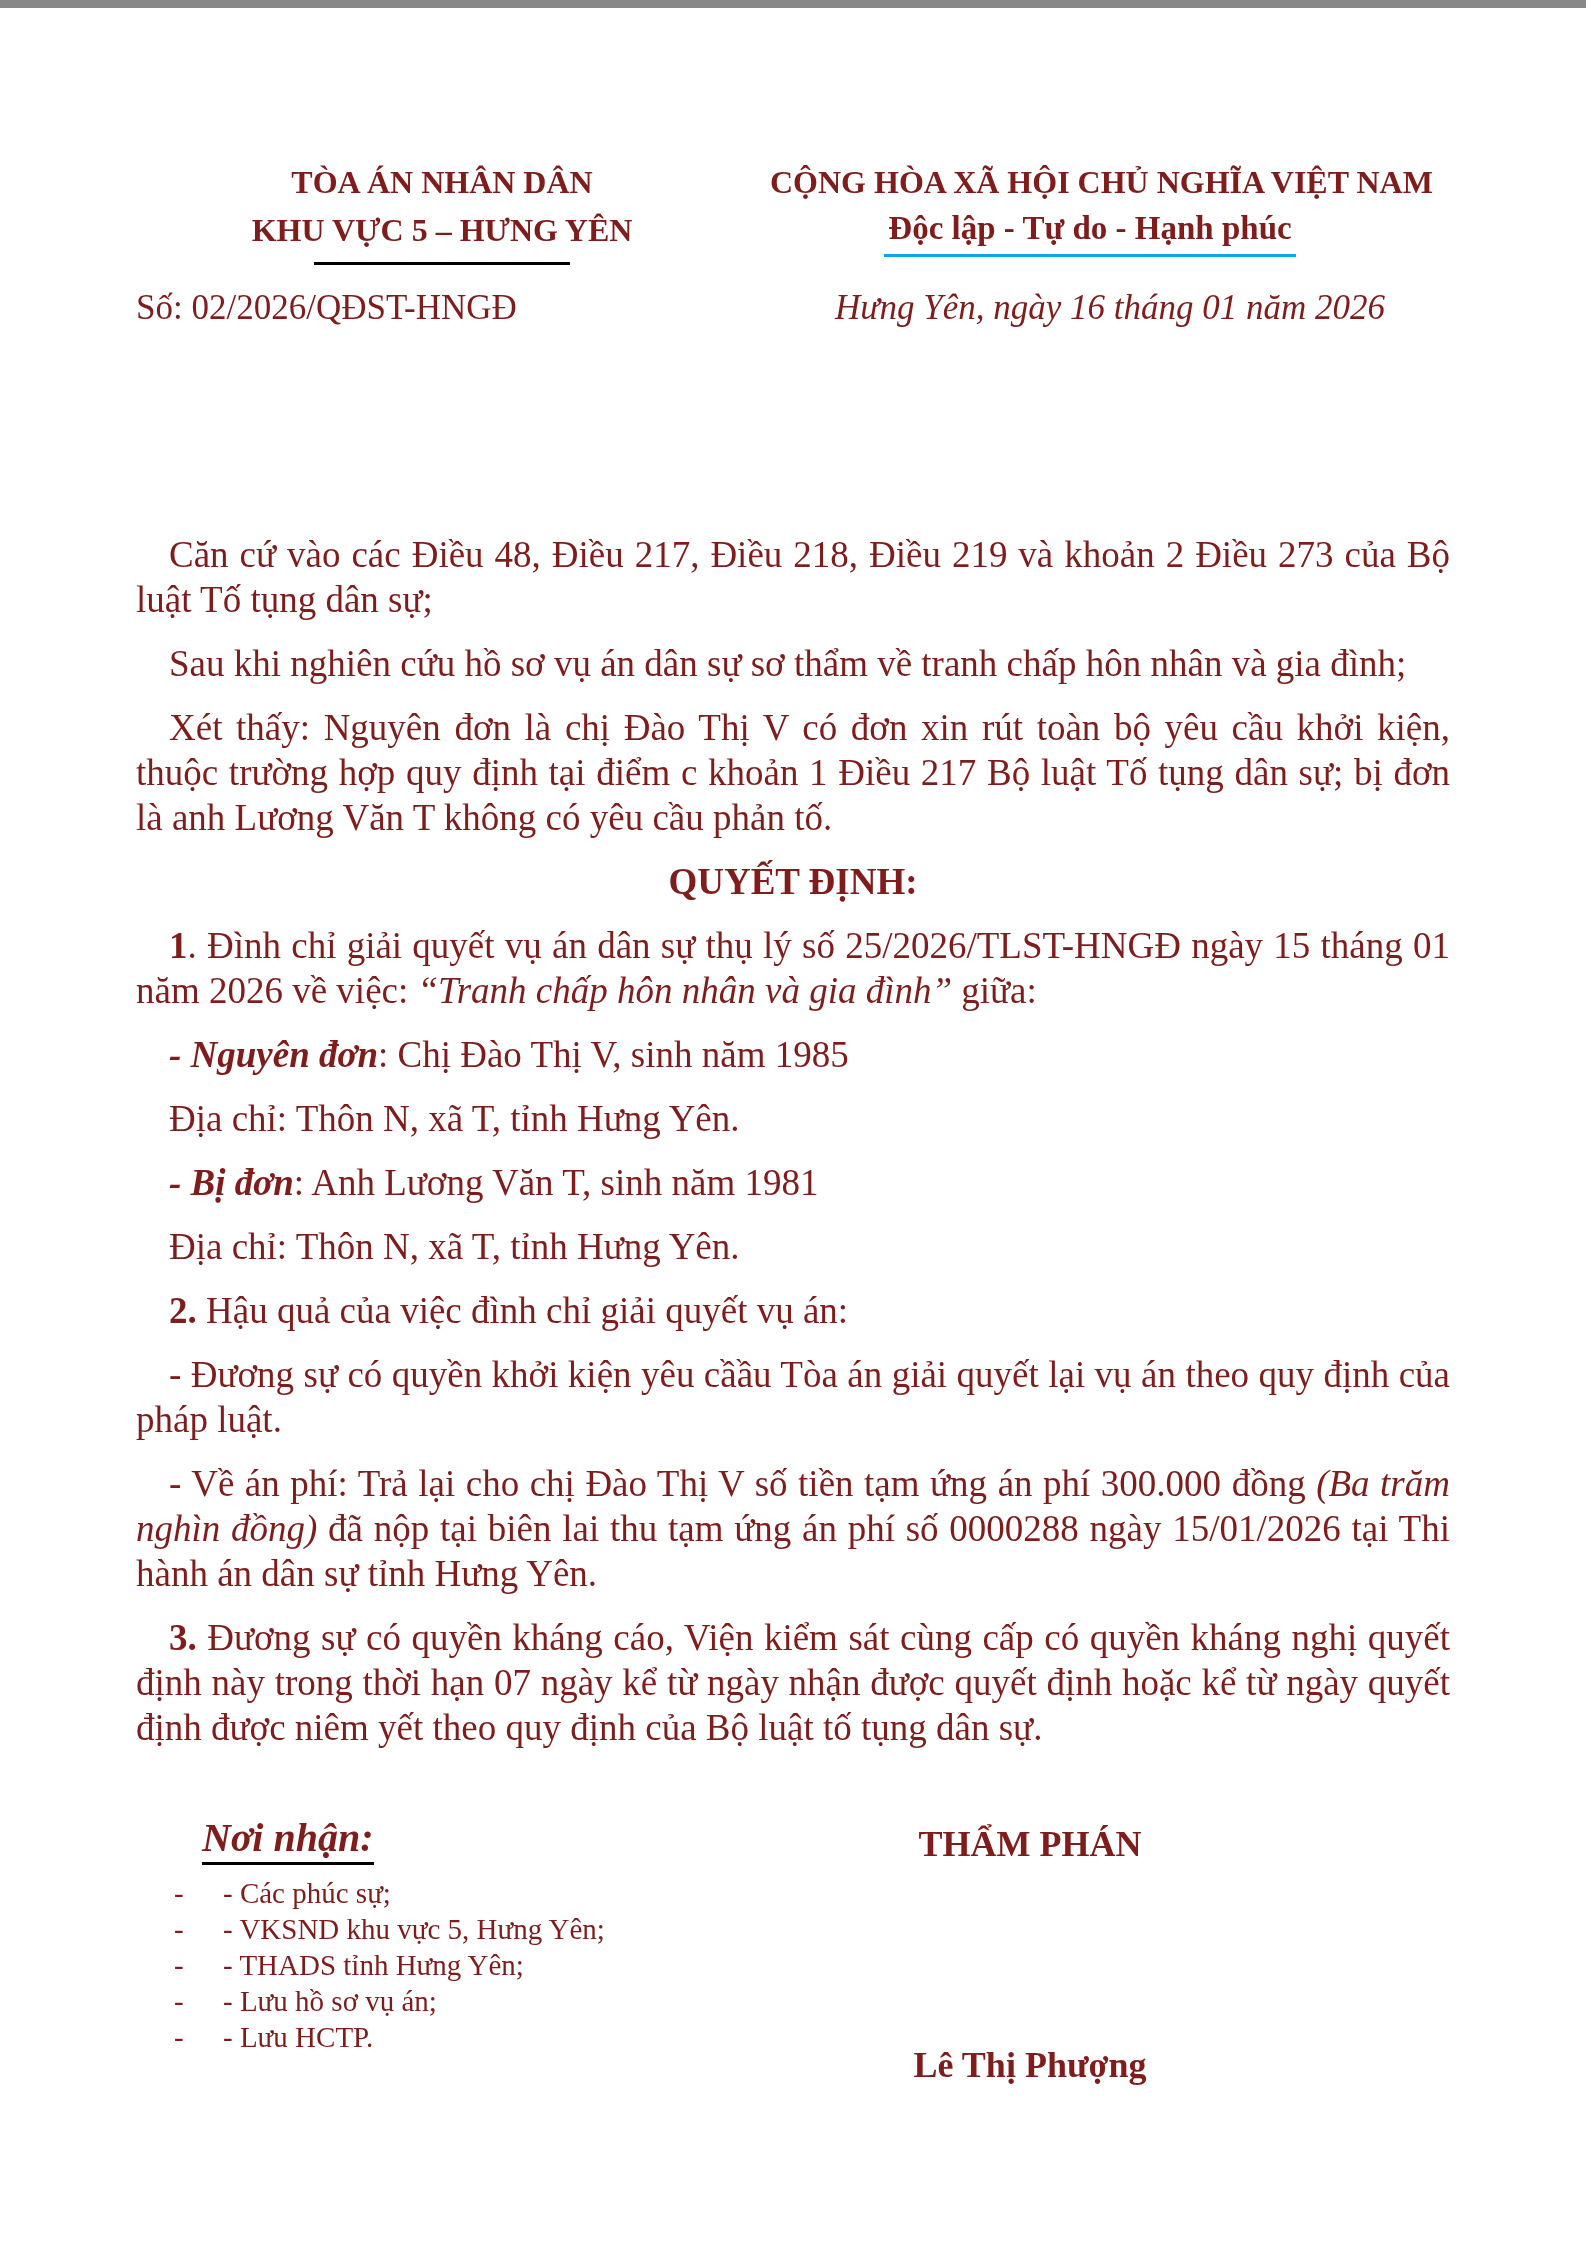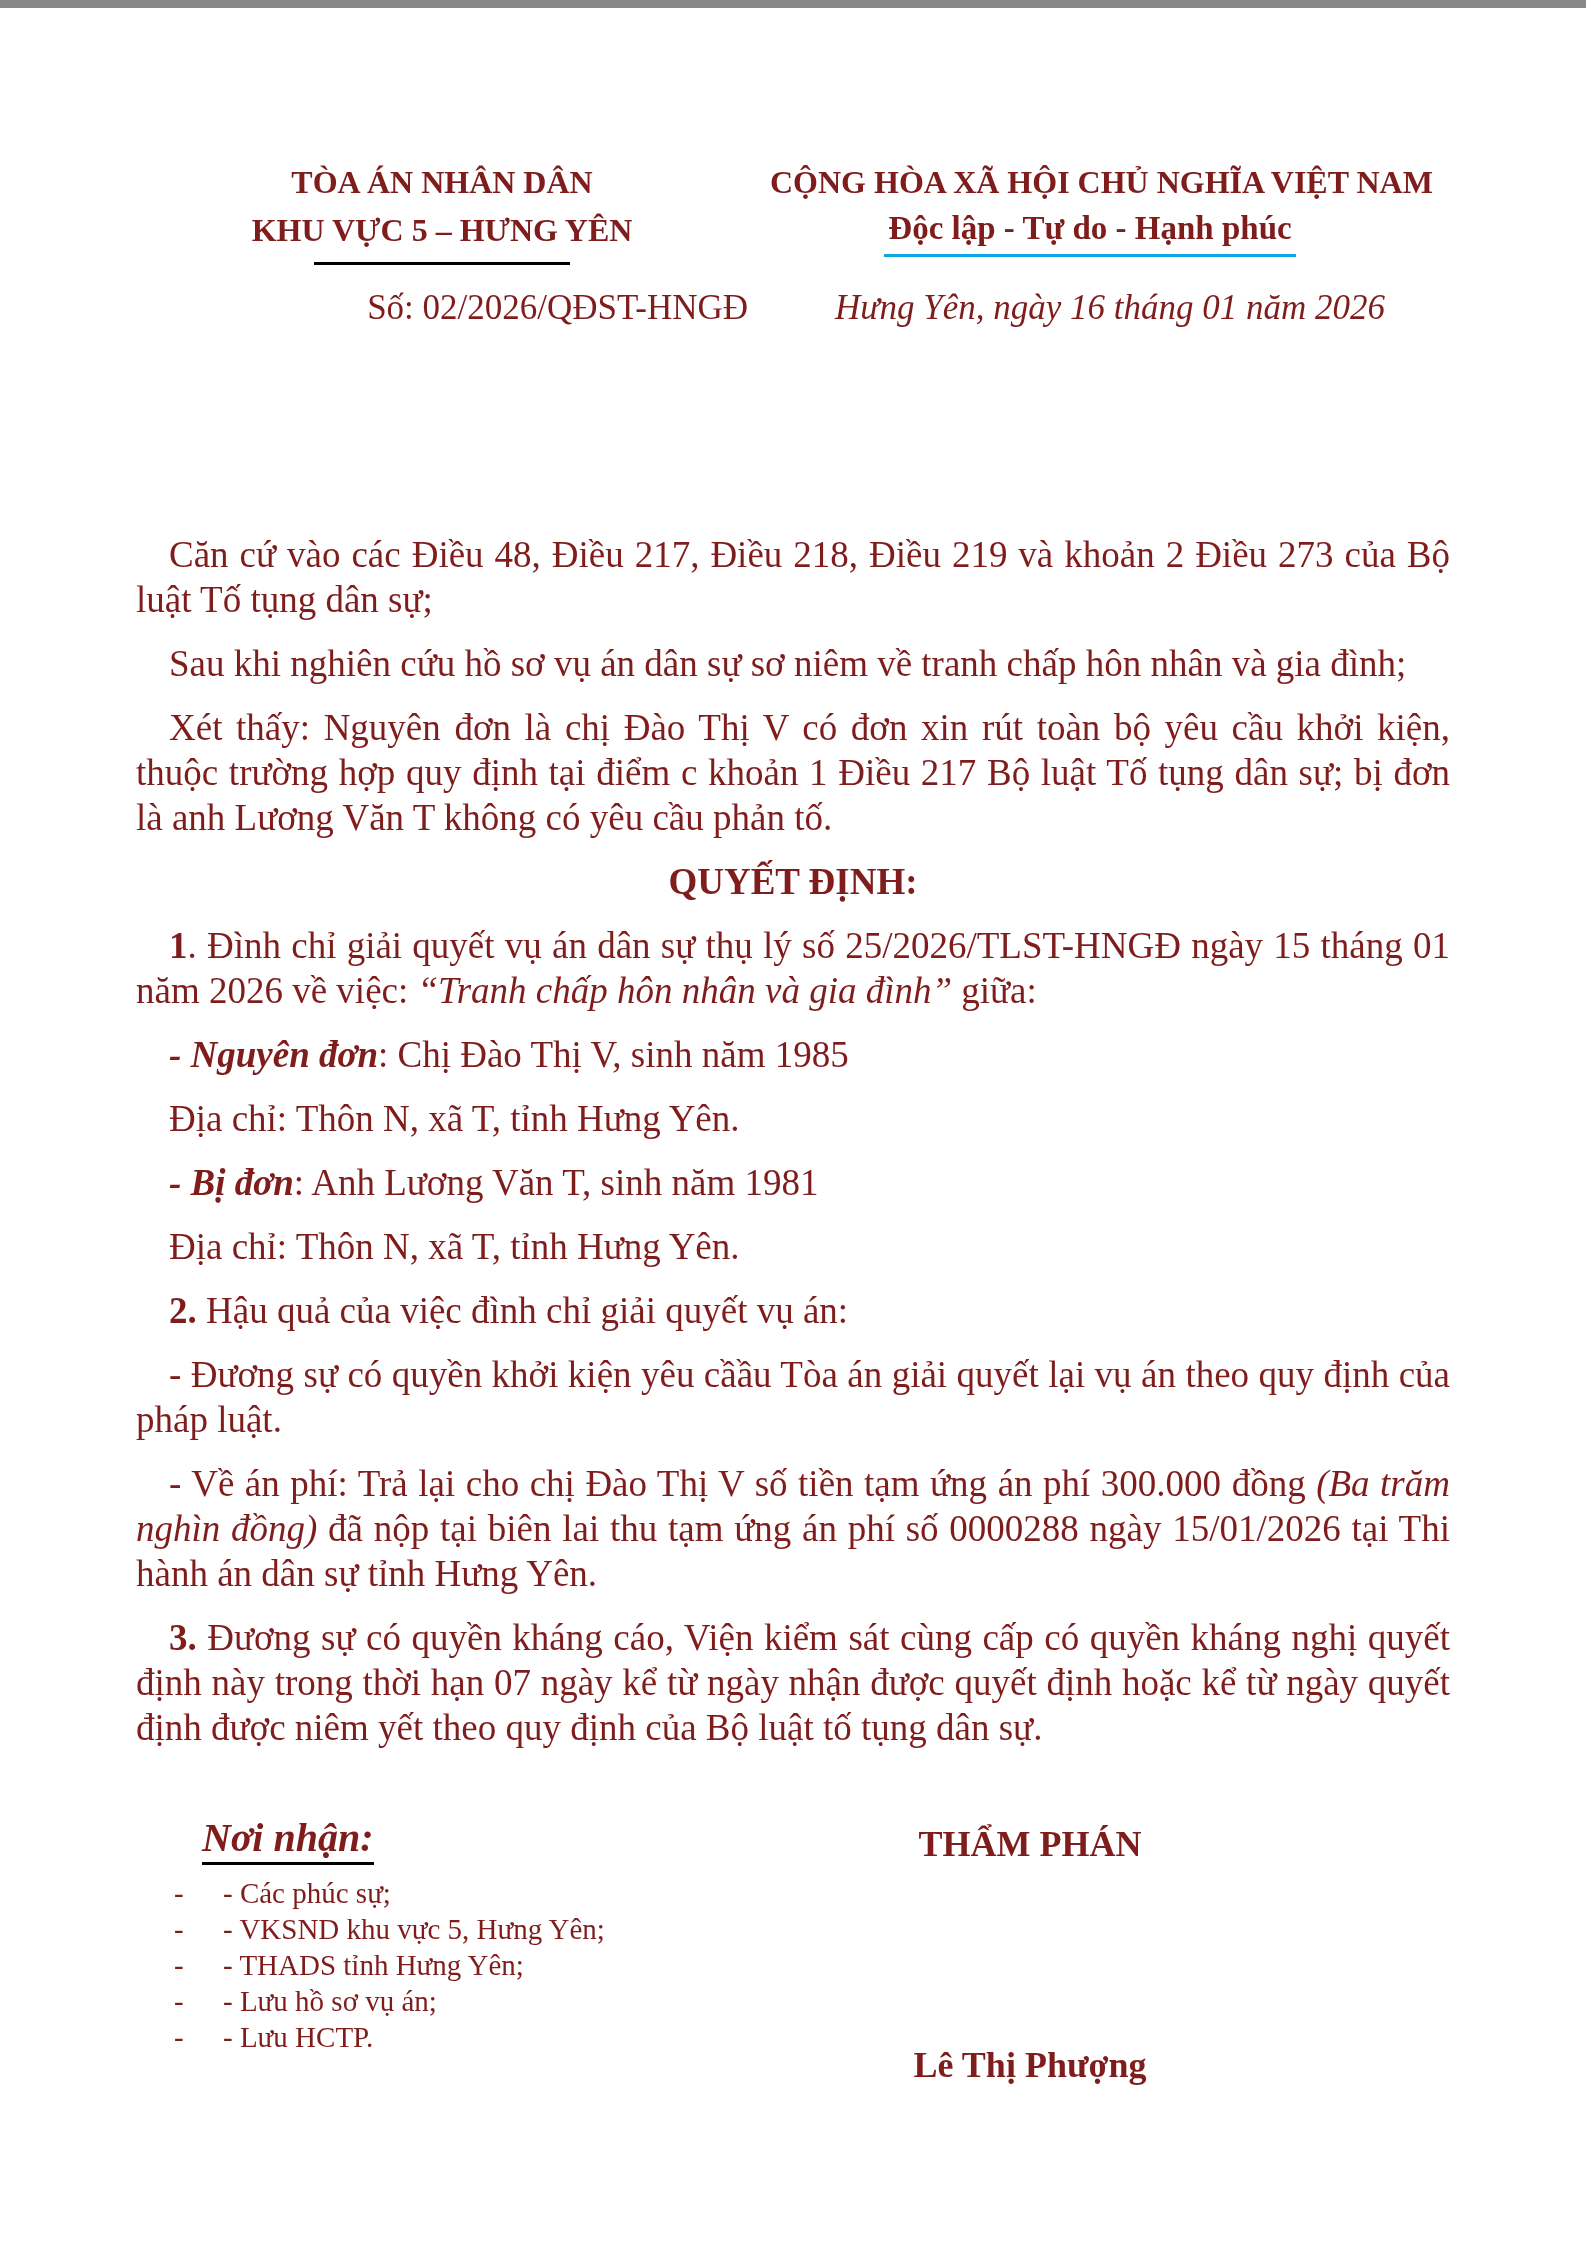--- a/index.html
+++ b/index.html
@@ -12,21 +12,21 @@
     font-family:"Liberation Serif", "DejaVu Serif", serif;
     overflow:hidden;
   }
   
   .hdr-left  { position:absolute; top:150px; left:136px;  width:612px; text-align:center; }
   .hdr-right { position:absolute; top:150px; left:770px;  width:640px; text-align:center; }
   .hdr-line  { font-weight:bold; font-size:32px; line-height:48px; white-space:nowrap; }
   .slogan    { display:inline-block; font-weight:bold; font-size:33px; line-height:44px;
                border-bottom:3px solid #0ea5e9; padding:0 4px 4px 4px; white-space:nowrap; }
   .hdr-rule  { width:256px; border-top:3px solid #000; margin:8px auto 0 auto; height:0; }
-  .doc-number { position:absolute; top:280px; left:136px; width:612px; text-align:right;
+  .doc-number { position:absolute; top:280px; left:136px; width:612px; text-align:left;
                 font-size:35px; white-space:nowrap;font-family:Liberation Serif, serif; }
   .date-line  { position:absolute; top:280px; left:770px; width:680px; text-align:center;
                 font-style:italic; font-size:35px; white-space:nowrap; }
   
   .title-block { position:absolute; top:382px; left:0; width:1586px; text-align:center; }
   .title-1 { font-weight:bold; font-size:40px; line-height:48px; }
   .title-2 { font-weight:bold; font-size:40px; line-height:48px; margin-top:14px; }
   
   .body-text { position:absolute; top:524px; left:136px; width:1314px;
                font-size:37px; line-height:45px; text-align:justify; }
@@ -63,21 +63,21 @@
     <div class="hdr-line">CỘNG HÒA XÃ HỘI CHỦ NGHĨA VIỆT NAM</div>
     <div><span class="slogan">Độc lập - Tự do - Hạnh phúc</span></div>
   </div>
 
   <div class="doc-number">Số: 02/2026/QĐST-HNGĐ</div>
   <div class="date-line">Hưng Yên, ngày 16 tháng 01 năm 2026</div>
 
 
   <div class="body-text">
     <p><span>Căn cứ vào các Điều 48, Điều 217, Điều 218, Điều 219 và khoản 2 Điều 273 của Bộ luật Tố tụng dân sự;</span></p>
-    <p><span>Sau khi nghiên cứu hồ sơ vụ án dân sự sơ niêm về tranh chấp hôn nhân và gia đình;</span></p>
+    <p><span>Sau khi nghiên cứu hồ sơ vụ án dân sự sơ thẩm về tranh chấp hôn nhân và gia đình;</span></p>
     <p><span>Xét thấy: Nguyên đơn là chị Đào Thị V có đơn xin rút toàn bộ yêu cầu khởi kiện, thuộc trường hợp quy định tại điểm c khoản 1 Điều 217 Bộ luật Tố tụng dân sự; bị đơn là anh Lương Văn T không có yêu cầu phản tố.</span></p>
 
     <p class="center-head">QUYẾT ĐỊNH:</p>
 
     <p><span class="b">1</span><span>. Đình chỉ giải quyết vụ án dân sự thụ lý số 25/2026/TLST-HNGĐ ngày 15 tháng 01 năm 2026 về việc: </span><span class="it">“Tranh chấp hôn nhân và gia đình”</span><span> giữa:</span></p>
 
     <p><span class="bi">- Nguyên đơn</span><span>: Chị Đào Thị V, sinh năm 1985</span></p>
     <p><span>Địa chỉ: Thôn N, xã T, tỉnh Hưng Yên.</span></p>
 
     <p><span class="bi">- Bị đơn</span><span>: Anh Lương Văn T, sinh năm 1981</span></p>

